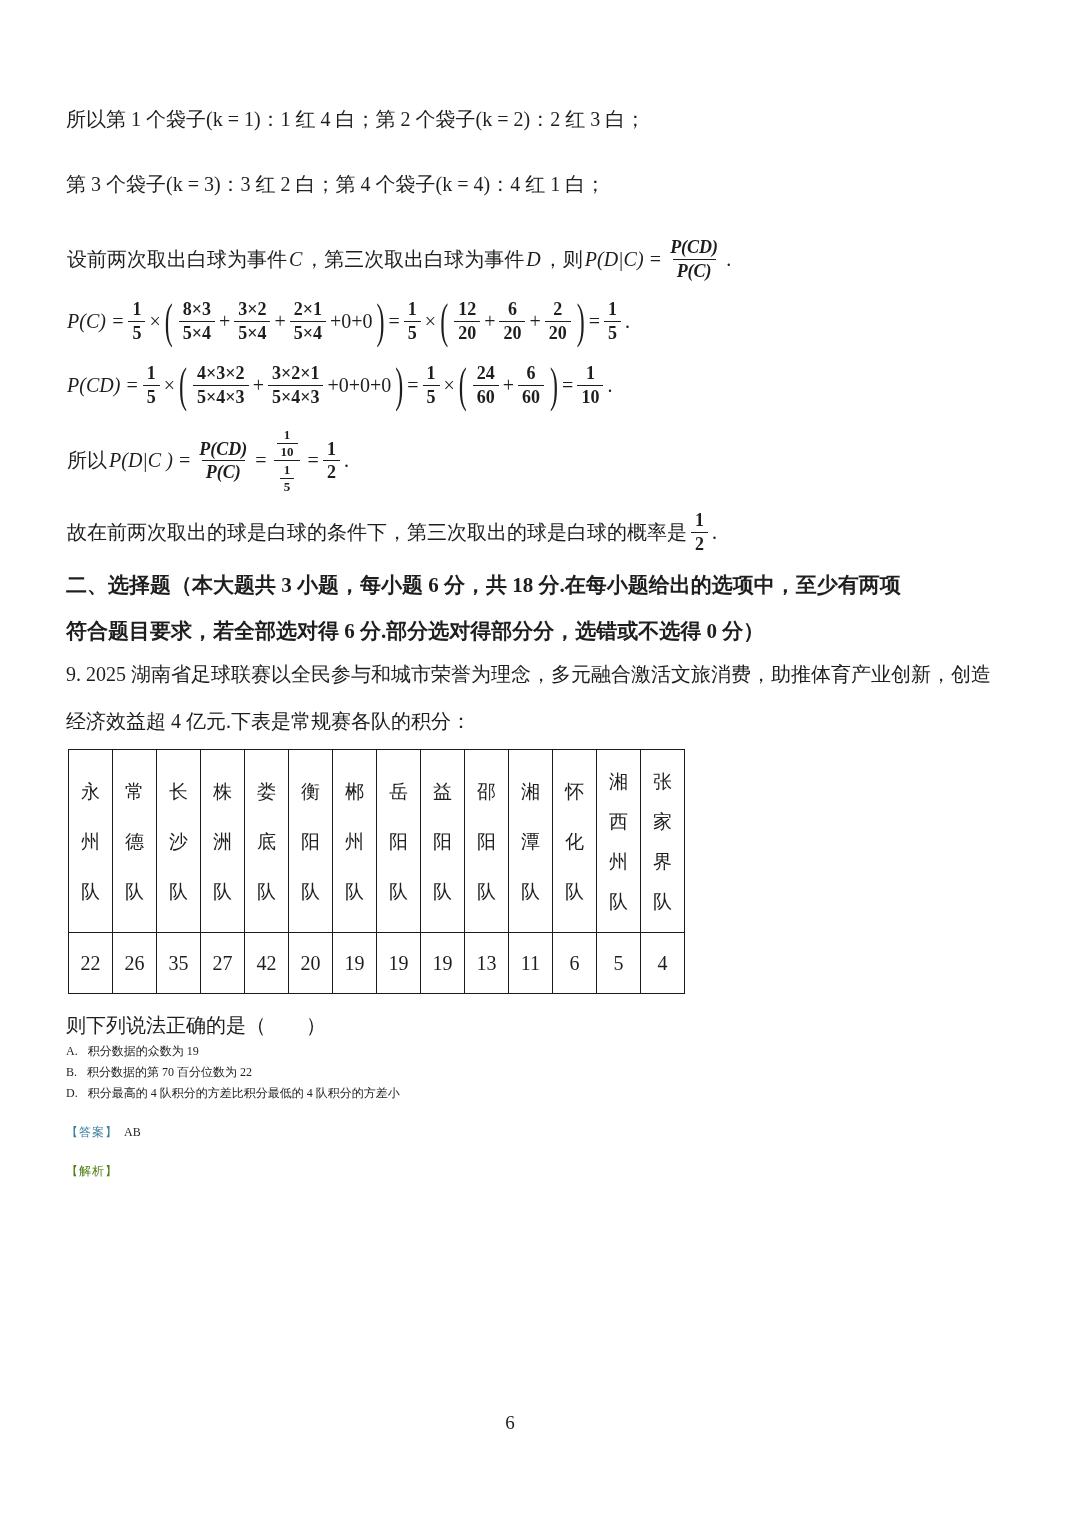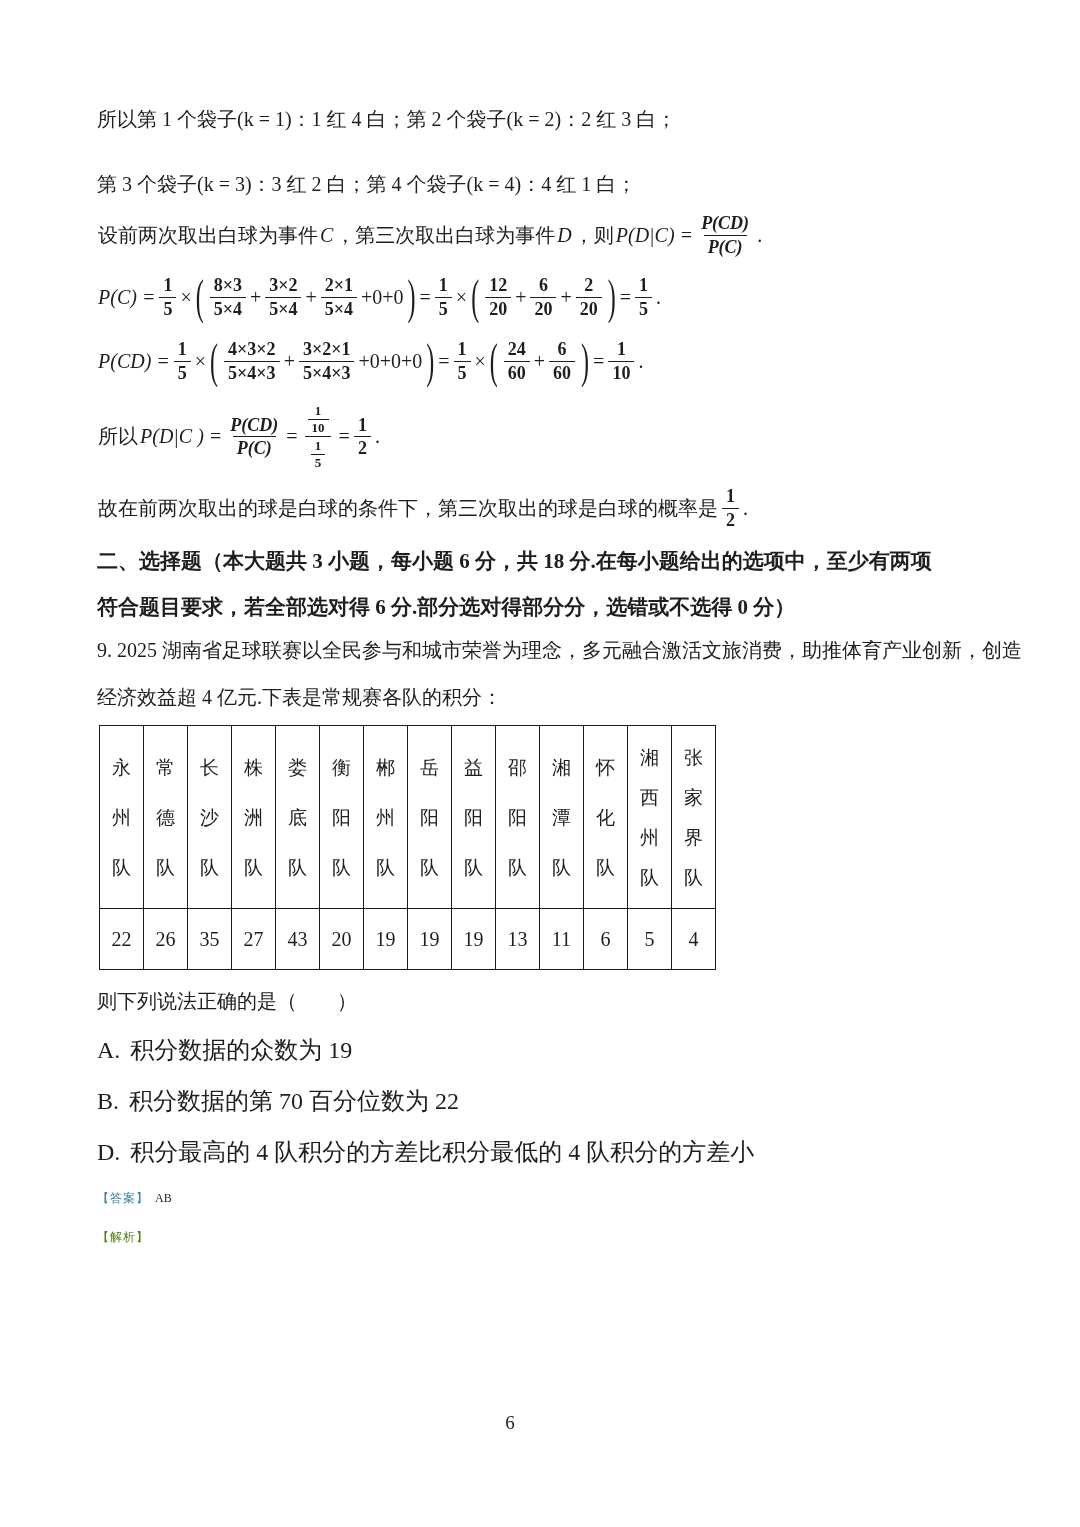--- a/index.html
+++ b/index.html
@@ -1,21 +1,21 @@
 <!DOCTYPE html>
 <html><head>
 <meta charset="utf-8">
 <style>
   html,body{margin:0;padding:0;background:#ffffff;}
   body{width:1080px;height:1527px;overflow:hidden;
        font-family:"Liberation Serif","DejaVu Serif",serif;color:#1e1e1e;}
   .page{position:relative;width:1020px;height:1527px;box-sizing:border-box;
-        padding:106px 95px 0 97px;}
+        padding:106px 95px 0 66px;}
   .tline{font-size:20px;white-space:nowrap;}
-  .mt38{margin-top:38px;} .mt30{margin-top:14px;}
+  .mt38{margin-top:38px;} .mt30{margin-top:38px;}
   .bold{font-weight:bold;}
   
   .fl{display:flex;align-items:center;font-size:20px;white-space:nowrap;}
   .fl .ft{display:inline-block;margin:0 1px;}
   .it{font-style:italic;}
   .frac{display:inline-flex;flex-direction:column;align-items:center;
         text-align:center;margin:0 3px;font-size:18px;line-height:1.25;vertical-align:middle;font-weight:bold;}
   .frac .num{padding:0 4px;}
   .frac .den{padding:0 4px;border-top:1.3px solid #1e1e1e;}
   .frac.sm{font-size:13px;line-height:1.2;margin:1px 2px;}
@@ -24,21 +24,21 @@
         font-weight:400;margin:0 3px;line-height:1;}
   .sec{font-size:21px;}
   
   table.score{border-collapse:collapse;margin-top:14px;margin-left:2px;}
   table.score td{border:1.5px solid #1b1b1b;text-align:center;vertical-align:middle;
         width:43px;padding:0;}
   .vc{display:flex;flex-direction:column;align-items:center;justify-content:space-evenly;
         height:182px;font-size:19px;}
   .vc span{display:block;line-height:1;}
   td.scorecell{height:60px;font-size:20px;}
-  .opt{margin-top:19px;font-size:24px;white-space:nowrap;}
+  .opt{margin-top:4px;font-size:12px;white-space:nowrap;}
   .opt .lab{margin-right:10px;}
   .ansline{margin-top:22px;font-size:12px;}
   .accent{letter-spacing:1px;}
   .ans-val{margin-left:6px;}
   .footer{position:absolute;left:0;right:0;top:1412px;text-align:center;font-size:19px;}
 </style>
 </head>
 <body>
 
 <div class="page">
@@ -297,21 +297,21 @@
               <span>界</span>
               <span>队</span>
             </div>
           </td>
         </tr>
       <tr id="score-row">
           <td class="scorecell">22</td>
           <td class="scorecell">26</td>
           <td class="scorecell">35</td>
           <td class="scorecell">27</td>
-          <td class="scorecell">43</td>
+          <td class="scorecell">42</td>
           <td class="scorecell">20</td>
           <td class="scorecell">19</td>
           <td class="scorecell">19</td>
           <td class="scorecell">19</td>
           <td class="scorecell">13</td>
           <td class="scorecell">11</td>
           <td class="scorecell">6</td>
           <td class="scorecell">5</td>
           <td class="scorecell">4</td>
         </tr>

